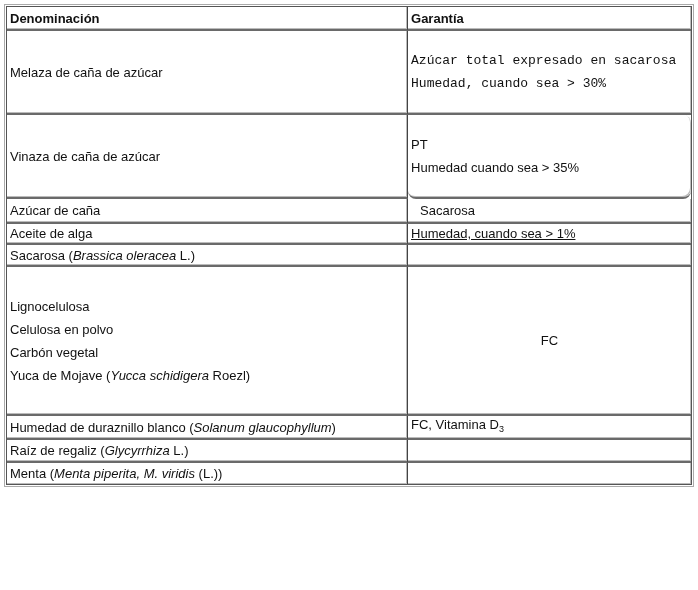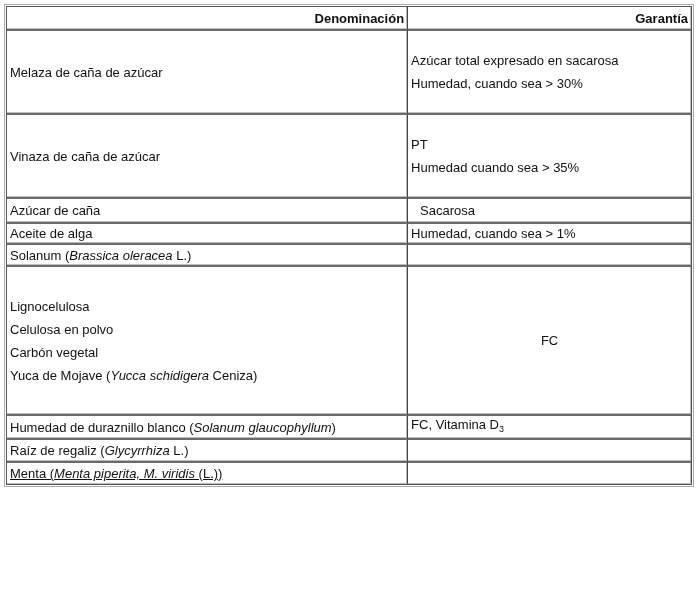--- a/index.html
+++ b/index.html
@@ -17,21 +17,21 @@
     border-bottom: 2px solid #6a6a6a;
     box-shadow: inset -1px -1px 0 #bbb;
     padding: 0 3px;
     font-size: 13px;
     line-height: 15px;
     vertical-align: middle;
     text-align: left;
   }
   .doc-table tr > *:last-child { border-right: none; }
   .doc-table tbody tr:last-child td { border-bottom: none; }
-  .doc-table th { font-weight: bold; text-align: right; height: 22px; }
+  .doc-table th { font-weight: bold; text-align: left; height: 22px; }
   .col-a { width: 400px; }
   .col-b { width: 272px; }
   .cell-line { display: block; margin: 8px 0; }
   .cell-line:first-child { margin-top: 0; }
   .cell-line:last-child { margin-bottom: 0; }
   .sub { font-size: 9px; vertical-align: -3px; }
   em { font-style: italic; }
 </style>
 </head>
 <body>
@@ -41,81 +41,81 @@
     <tr>
       <th class="col-a">Denominación</th>
       <th class="col-b">Garantía</th>
     </tr>
   </thead>
   <tbody id="table-body">
       <tr>
         <td class="col-a" style="height: 82px;">
           <span class="cell-line"><span>Melaza de caña de azúcar</span></span>
         </td>
-        <td class="col-b" style="height: 82px;">
+        <td class="col-b" style="height: 82px; font-family: Liberation Mono, monospace;">
           <span class="cell-line"><span>Azúcar total expresado en sacarosa</span></span>
           <span class="cell-line"><span>Humedad, cuando sea &gt; 30%</span></span>
         </td>
       </tr>
       <tr>
         <td class="col-a" style="height: 82px;">
           <span class="cell-line"><span>Vinaza de caña de azúcar</span></span>
         </td>
-        <td class="col-b" style="height: 82px;">
+        <td class="col-b" style="height: 82px; border-radius: 8px;">
           <span class="cell-line"><span>PT</span></span>
           <span class="cell-line"><span>Humedad cuando sea &gt; 35%</span></span>
         </td>
       </tr>
       <tr>
         <td class="col-a" style="height: 23px;">
           <span class="cell-line"><span>Azúcar de caña</span></span>
         </td>
         <td class="col-b" style="height: 23px; padding-left: 12px;">
           <span class="cell-line"><span>Sacarosa</span></span>
         </td>
       </tr>
       <tr>
         <td class="col-a" style="height: 19px;">
           <span class="cell-line"><span>Aceite de alga</span></span>
         </td>
-        <td class="col-b" style="height: 19px;">
+        <td class="col-b" style="height: 19px; text-decoration: underline;">
           <span class="cell-line"><span>Humedad, cuando sea &gt; 1%</span></span>
         </td>
       </tr>
       <tr>
         <td class="col-a" style="height: 20px;">
-          <span class="cell-line"><span>Solanum (</span><em>Brassica oleracea</em><span> L.)</span></span>
+          <span class="cell-line"><span>Sacarosa (</span><em>Brassica oleracea</em><span> L.)</span></span>
         </td>
         <td class="col-b" style="height: 20px;"></td>
       </tr>
       <tr>
         <td class="col-a" style="height: 147px;">
           <span class="cell-line"><span>Lignocelulosa</span></span>
           <span class="cell-line"><span>Celulosa en polvo</span></span>
           <span class="cell-line"><span>Carbón vegetal</span></span>
-          <span class="cell-line"><span>Yuca de Mojave (</span><em>Yucca schidigera</em><span> Ceniza)</span></span>
+          <span class="cell-line"><span>Yuca de Mojave (</span><em>Yucca schidigera</em><span> Roezl)</span></span>
         </td>
         <td class="col-b" style="height: 147px; text-align: center;">
           <span class="cell-line"><span>FC</span></span>
         </td>
       </tr>
       <tr>
         <td class="col-a" style="height: 22px;">
           <span class="cell-line"><span>Humedad de duraznillo blanco (</span><em>Solanum glaucophyllum</em><span>)</span></span>
         </td>
         <td class="col-b" style="height: 22px;">
           <span class="cell-line"><span>FC, Vitamina D</span><sub class="sub">3</sub></span>
         </td>
       </tr>
       <tr>
         <td class="col-a" style="height: 21px;">
           <span class="cell-line"><span>Raíz de regaliz (</span><em>Glycyrrhiza</em><span> L.)</span></span>
         </td>
         <td class="col-b" style="height: 21px;"></td>
       </tr>
       <tr>
-        <td class="col-a" style="height: 21px; text-decoration: underline;">
+        <td class="col-a" style="height: 21px;">
           <span class="cell-line"><span>Menta (</span><em>Menta piperita, M. viridis</em><span> (L.))</span></span>
         </td>
         <td class="col-b" style="height: 21px;"></td>
       </tr>
     </tbody>
 </table>
 
 </body></html>

